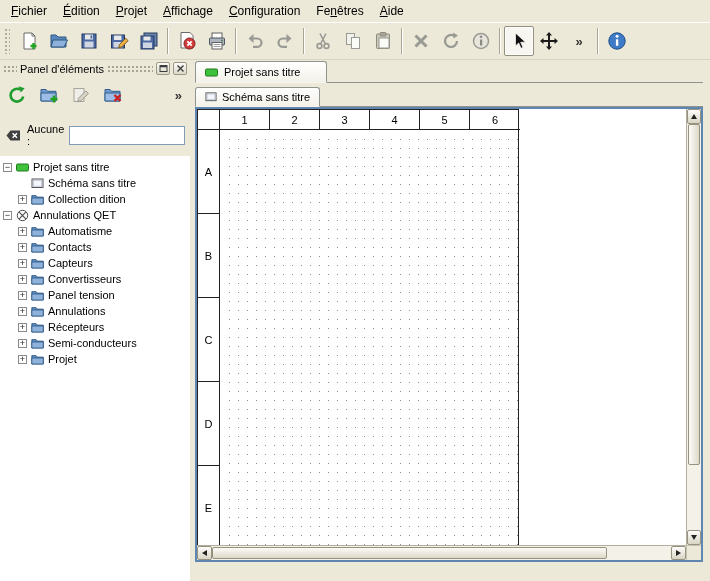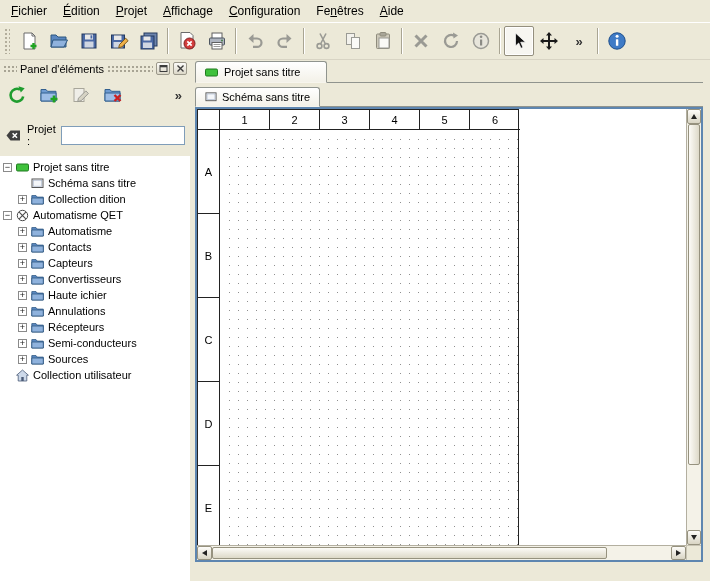--- a/index.html
+++ b/index.html
@@ -373,21 +373,21 @@
           <span class="panel-overflow chev">»</span>
       </div>
 
       <div class="filter-row">
         <div class="filter-clear">
           <svg viewBox="0 0 16 15">
               <path d="M5.5 2.5h9.5v10H5.5L1.5 7.5z" fill="#404040"></path>
               <path d="M7.6 5.3l4.4 4.4M12 5.3l-4.4 4.4" stroke="#fff" stroke-width="1.5"></path>
             </svg>
         </div>
-        <span class="filter-label">Projet :</span>
+        <span class="filter-label">Aucune :</span>
         <input class="filter-input" value="" style="">
       </div>
 
       <div class="tree">
           <div class="tree-row" style="padding-left: 3px;">
             <span class="expander">−</span>
             <span class="tree-ic">
               <svg viewBox="0 0 13 13">
                 <rect x="0.5" y="3" width="12" height="7" rx="1.2" fill="#3fc13c" stroke="#1e7a1e"></rect>
               </svg>
@@ -415,21 +415,21 @@
             <span class="tree-label">Collection dition</span>
           </div>
           <div class="tree-row" style="padding-left: 3px;">
             <span class="expander">−</span>
             <span class="tree-ic">
               <svg viewBox="0 0 13 13">
                 <circle cx="6.5" cy="6.5" r="5.2" fill="#fdfdfd" stroke="#4a4a4a"></circle>
                 <path d="M3.2 3.2l6.6 6.6M9.8 3.2L3.2 9.8" stroke="#4a4a4a" stroke-width="1.1"></path>
               </svg>
             </span>
-            <span class="tree-label">Automatisme QET</span>
+            <span class="tree-label">Annulations QET</span>
           </div>
           <div class="tree-row" style="padding-left: 18px;">
             <span class="expander">+</span>
             <span class="tree-ic">
               <svg viewBox="0 0 13 13">
                 <path d="M0.8 2.6h4.2l1.3 1.5h6V11H0.8z" fill="#5d8cc6" stroke="#2d567f" stroke-width="0.8"></path>
                 <path d="M0.8 5h11.5v6H0.8z" fill="#8fb2dd" stroke="#2d567f" stroke-width="0.8"></path>
               </svg>
             </span>
             <span class="tree-label">Automatisme</span>
@@ -465,21 +465,21 @@
             <span class="tree-label">Convertisseurs</span>
           </div>
           <div class="tree-row" style="padding-left: 18px;">
             <span class="expander">+</span>
             <span class="tree-ic">
               <svg viewBox="0 0 13 13">
                 <path d="M0.8 2.6h4.2l1.3 1.5h6V11H0.8z" fill="#5d8cc6" stroke="#2d567f" stroke-width="0.8"></path>
                 <path d="M0.8 5h11.5v6H0.8z" fill="#8fb2dd" stroke="#2d567f" stroke-width="0.8"></path>
               </svg>
             </span>
-            <span class="tree-label">Haute ichier</span>
+            <span class="tree-label">Panel tension</span>
           </div>
           <div class="tree-row" style="padding-left: 18px;">
             <span class="expander">+</span>
             <span class="tree-ic">
               <svg viewBox="0 0 13 13">
                 <path d="M0.8 2.6h4.2l1.3 1.5h6V11H0.8z" fill="#5d8cc6" stroke="#2d567f" stroke-width="0.8"></path>
                 <path d="M0.8 5h11.5v6H0.8z" fill="#8fb2dd" stroke="#2d567f" stroke-width="0.8"></path>
               </svg>
             </span>
             <span class="tree-label">Annulations</span>
@@ -505,31 +505,21 @@
             <span class="tree-label">Semi-conducteurs</span>
           </div>
           <div class="tree-row" style="padding-left: 18px;">
             <span class="expander">+</span>
             <span class="tree-ic">
               <svg viewBox="0 0 13 13">
                 <path d="M0.8 2.6h4.2l1.3 1.5h6V11H0.8z" fill="#5d8cc6" stroke="#2d567f" stroke-width="0.8"></path>
                 <path d="M0.8 5h11.5v6H0.8z" fill="#8fb2dd" stroke="#2d567f" stroke-width="0.8"></path>
               </svg>
             </span>
-            <span class="tree-label">Sources</span>
-          </div>
-          <div class="tree-row" style="padding-left: 3px;">
-            <span class="expander-space"></span>
-            <span class="tree-ic">
-              <svg viewBox="0 0 13 13">
-                <path d="M6.5 1L12.4 6.2h-1.6V12H2.2V6.2H0.6z" fill="#cdd9ea" stroke="#4a5a77" stroke-width="0.8"></path>
-                <rect x="5.3" y="8" width="2.4" height="4" fill="#4a5a77"></rect>
-              </svg>
-            </span>
-            <span class="tree-label">Collection utilisateur</span>
+            <span class="tree-label">Projet</span>
           </div>
         </div>
     </div>
 
     <div class="center">
       <div class="project-tabs">
         <div class="ptab">
           <span class="ptab-icon">
               <svg viewBox="0 0 13 13">
                 <rect x="0.5" y="3" width="12" height="7" rx="1.2" fill="#3fc13c" stroke="#1e7a1e"></rect>

